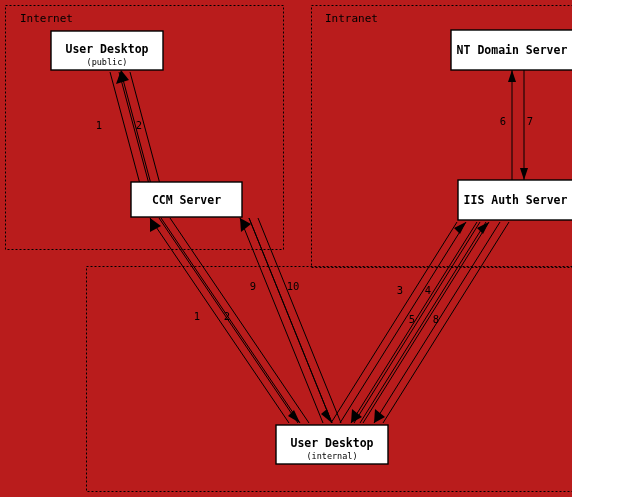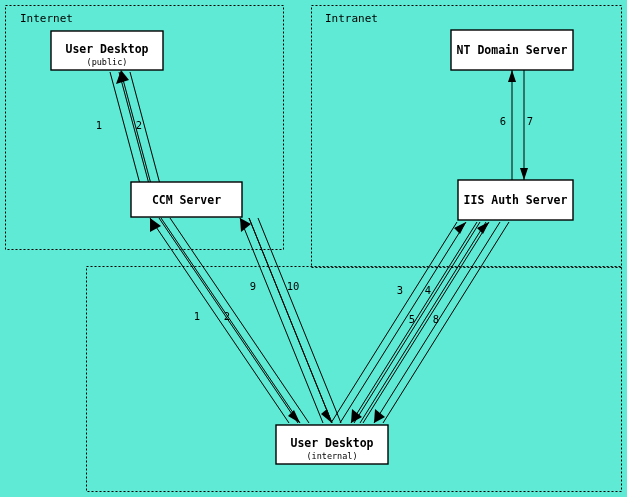--- a/index.html
+++ b/index.html
@@ -2,23 +2,23 @@
 <html><head>
 <meta charset="utf-8">
 <style>
   html, body {
     margin: 0;
     padding: 0;
     background: #ffffff;
   }
   #diagram-root {
     position: relative;
-    width: 627px;
+    width: 572px;
     height: 497px;
-    background: #5eead4;
+    background: #b91c1c;
     font-family: "DejaVu Sans Mono", "Liberation Mono", monospace;
     overflow: hidden;
   }
   svg.canvas {
     display: block;
     width: 627px;
     height: 497px;
   }
   .zone-rect {
     fill: none;

